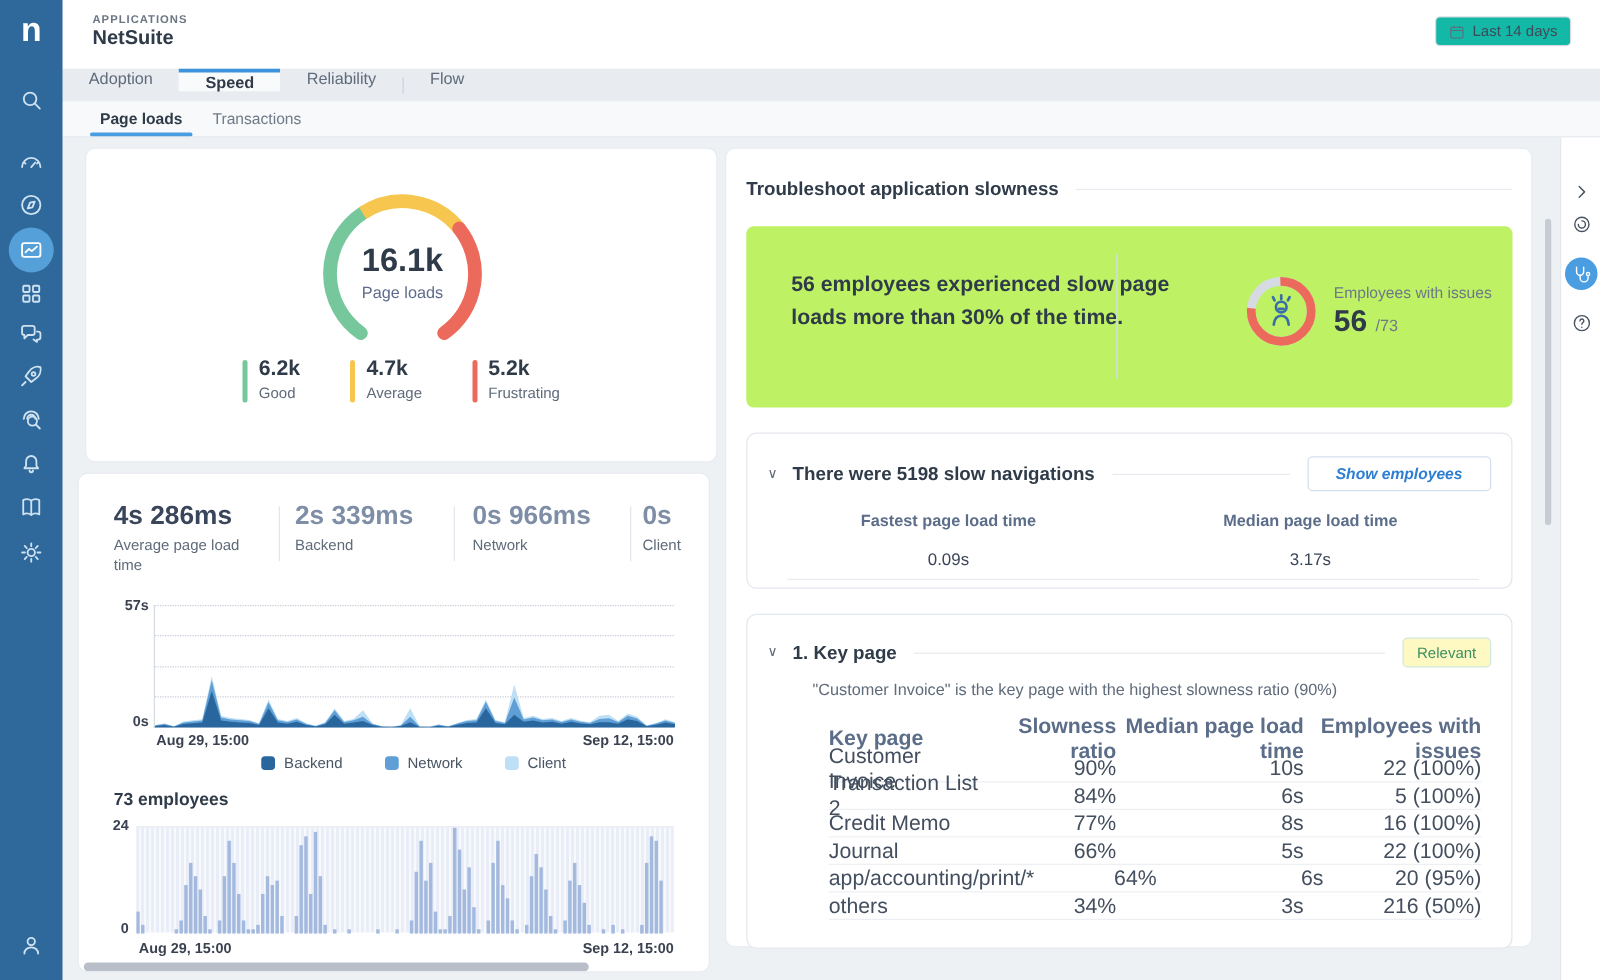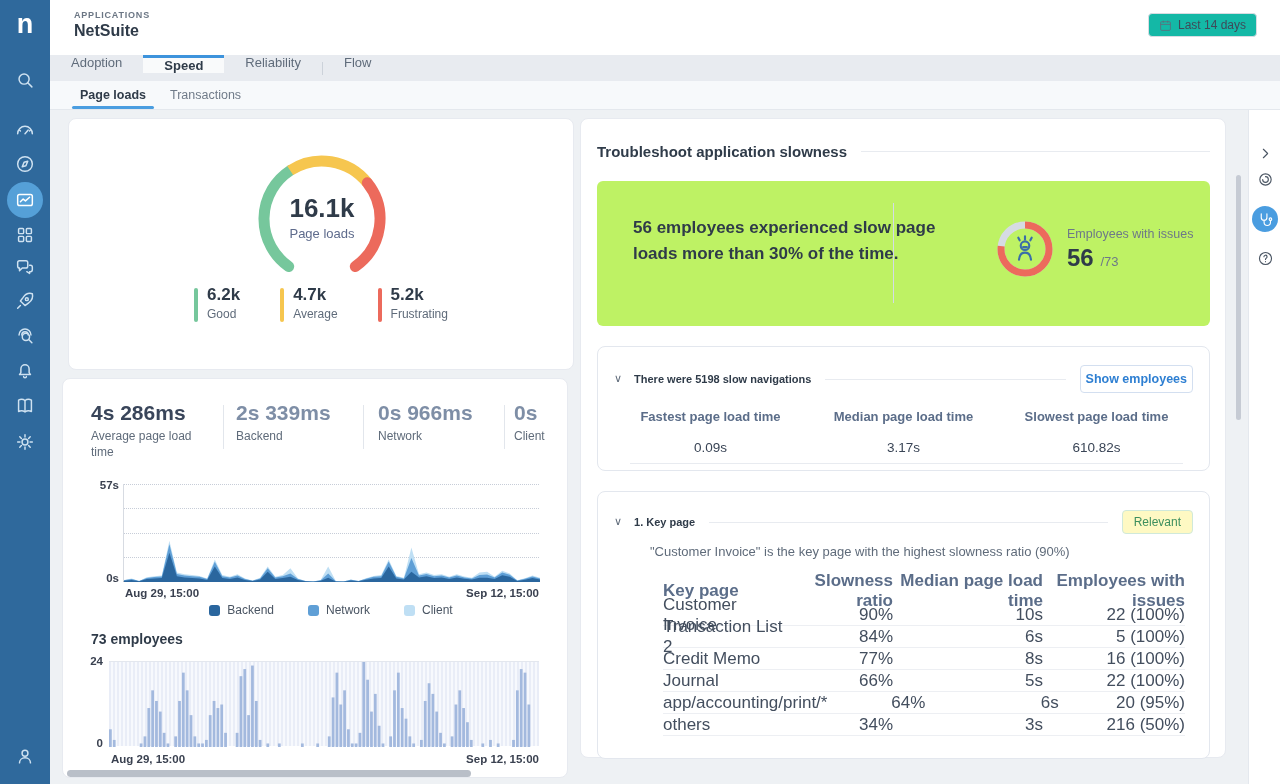--- a/index.html
+++ b/index.html
@@ -105,23 +105,23 @@
   .issues-lab { font-size:12.5px; color:#6d7888; }
   .issues-val { font-size:24px; font-weight:700; color:#2f3b49; margin-top:3px; }
   .issues-tot { font-size:13px; font-weight:400; color:#6d7888; }
 
   .section { position:absolute; left:16px; width:613px; background:#fff;
     border:1px solid #e3e7ee; border-radius:8px; }
   #section-nav { top:227px; height:125px; }
   #section-key { top:372px; height:268px; }
   .sec-head { position:absolute; left:16px; right:16px; top:18px; display:flex; align-items:center; }
   .chev { font-size:11px; color:#5f6b7a; margin-right:12px; margin-top:-2px; }
-  .sec-title { font-size:11px; font-weight:700; color:#2f3b49; white-space:nowrap; }
+  .sec-title { font-size:15px; font-weight:700; color:#2f3b49; white-space:nowrap; }
   .btn-blue { border:1px solid #d3dff0; border-radius:4px; background:#fff; color:#2e7fd2;
-    font-size:12.5px; font-weight:700; padding:6px 5px; margin-left:14px; white-space:nowrap; }
+    font-size:12.5px; font-weight:700; padding:6px 22px; margin-left:14px; white-space:nowrap;font-style:italic; }
   .badge { background:#fef9c3; border:1px solid #d0e9da; color:#3d8f5f; font-size:12px;
     border-radius:4px; padding:4px 11px; margin-left:14px; white-space:nowrap; }
   .stats { position:absolute; left:16px; right:16px; top:62px; display:flex; }
   .stat { flex:1; text-align:center; }
   .stat-lab { font-size:13px; font-weight:700; color:#5b6d89; }
   .stat-val { font-size:13.5px; color:#3a4556; margin-top:16px; }
   .stats-rule { position:absolute; left:32px; right:26px; top:116px; height:1px; background:#e8ebf0; }
 
   .sec-sub { position:absolute; left:52px; top:52px; font-size:13px; color:#5f6b7a; }
   .ktable { position:absolute; left:26px; right:24px; top:86px; font-size:17px;margin-left:39px; }
@@ -479,24 +479,20 @@
     </div>
     <div class="stats">
       <div class="stat">
         <div class="stat-lab">Fastest page load time</div>
         <div class="stat-val">0.09s</div>
         </div>
       <div class="stat">
         <div class="stat-lab">Median page load time</div>
         <div class="stat-val">3.17s</div>
         </div>
-      <div class="stat">
-        <div class="stat-lab">Slowest page load time</div>
-        <div class="stat-val">610.82s</div>
-        </div>
     </div>
     <div class="stats-rule"></div>
   </div>
 
   <div class="section" id="section-key">
     <div class="sec-head">
       <span class="chev">∨</span>
       <span class="sec-title">1. Key page</span>
       <div class="hline"></div>
       <span class="badge">Relevant</span>

